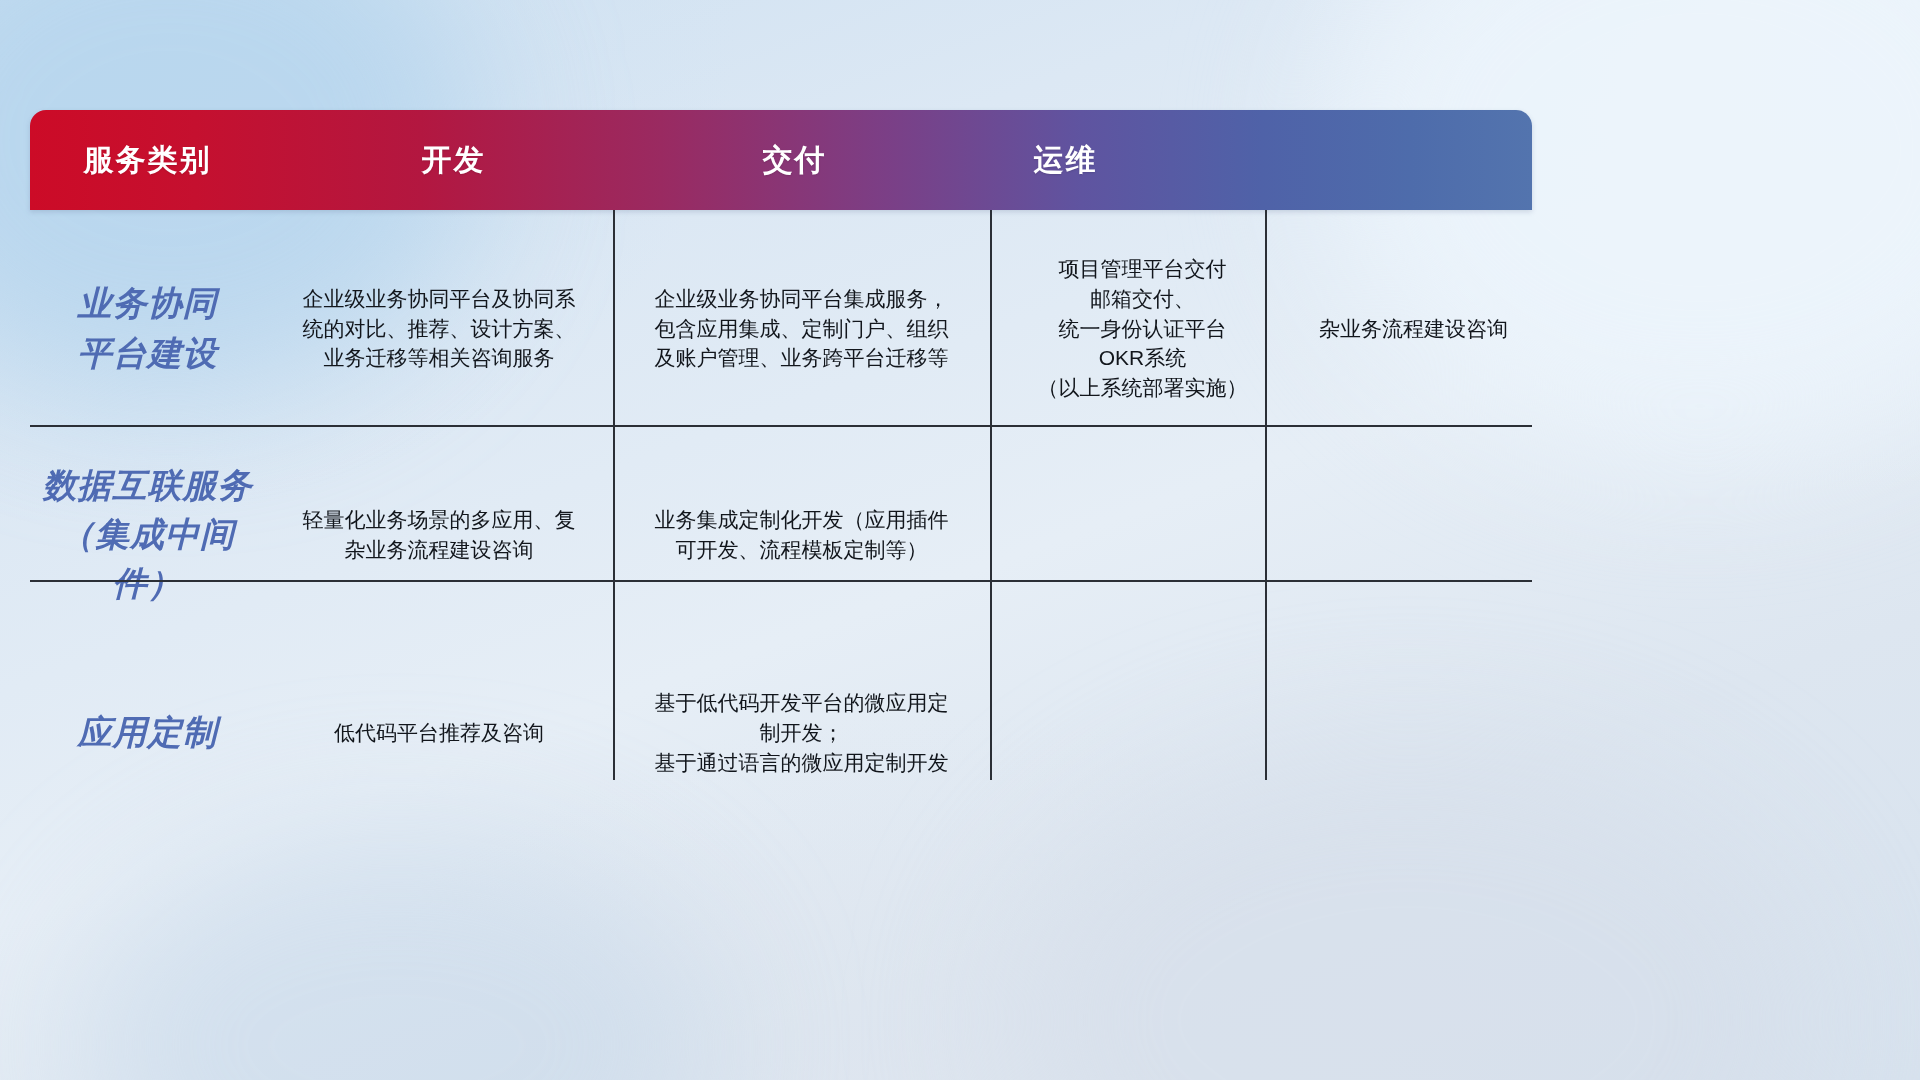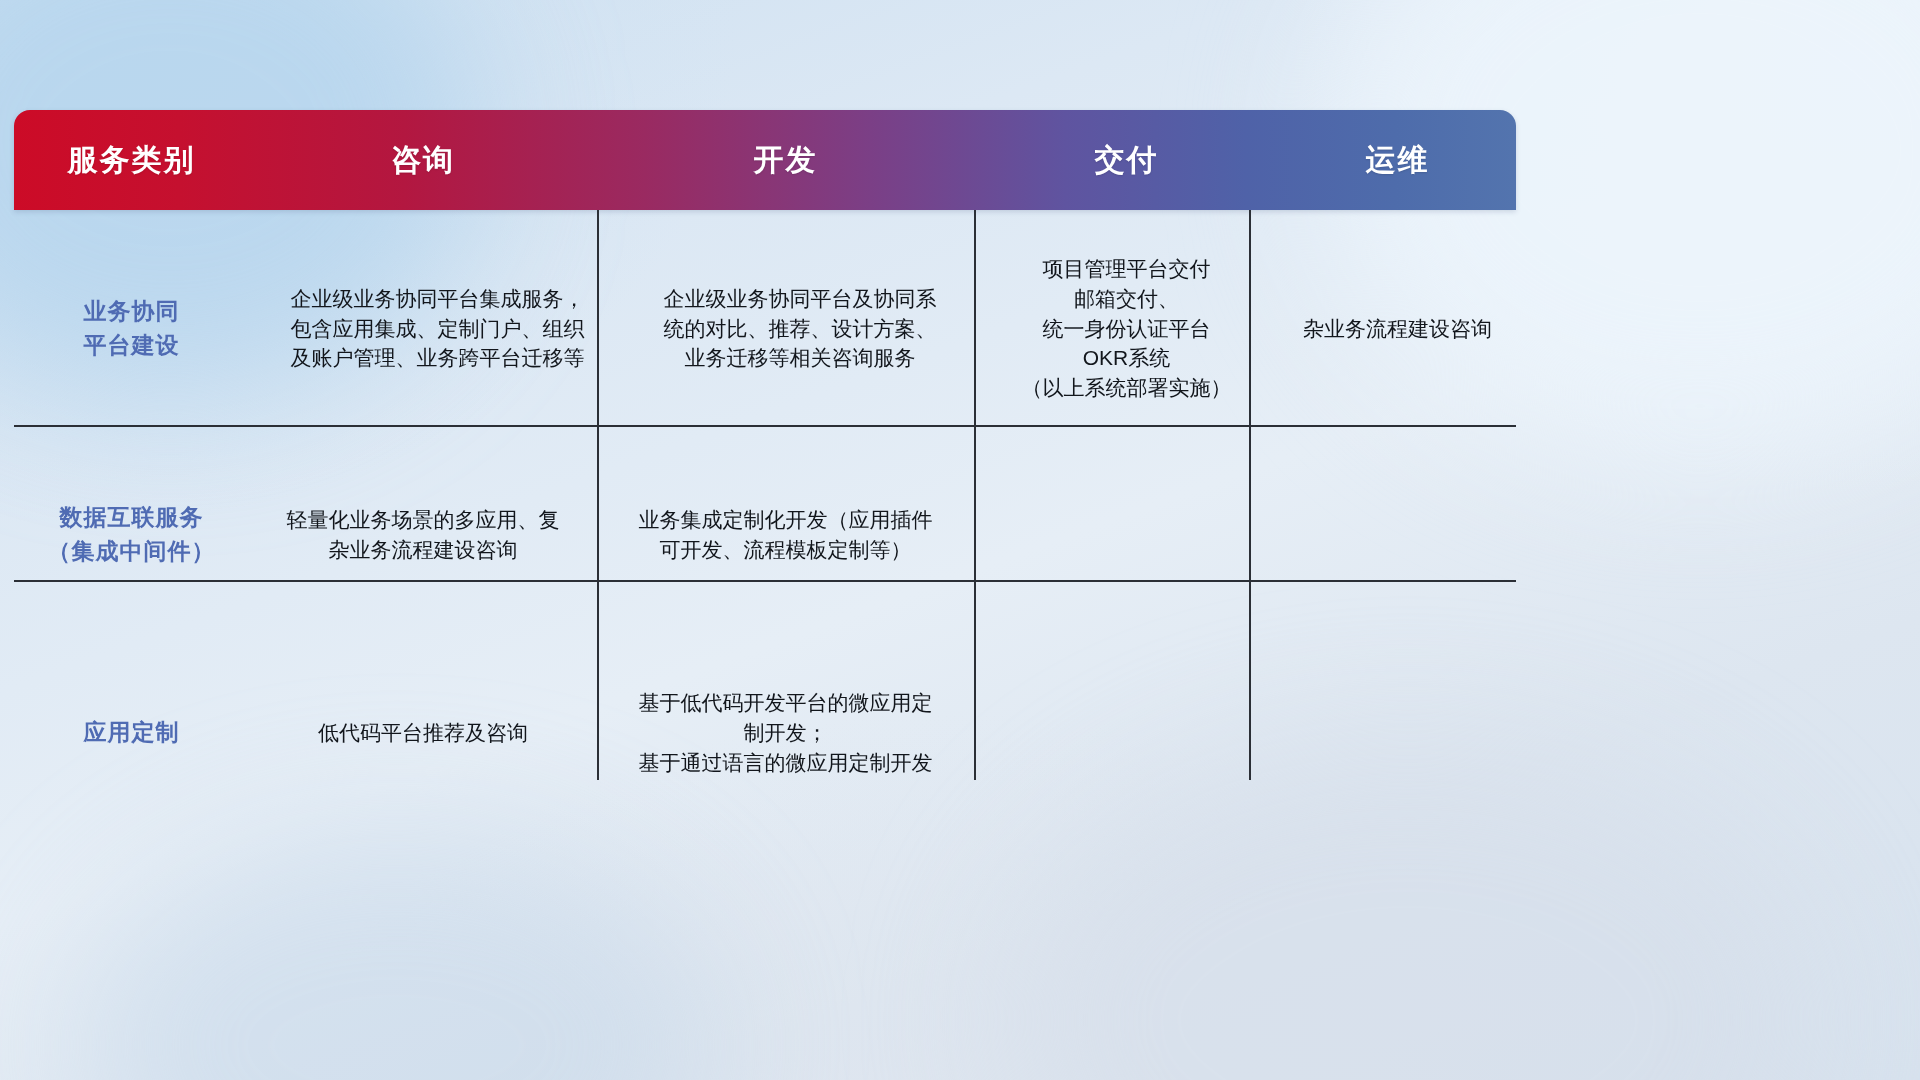--- a/index.html
+++ b/index.html
@@ -17,21 +17,21 @@
       linear-gradient(160deg,#cde0f1 0%,#dce8f4 26%,#e6eef6 52%,#dde6f0 74%,#d7e2ee 100%);
   }
   
   .blob{position:absolute;border-radius:50%;filter:blur(70px);pointer-events:none;}
   .b1{left:-140px;top:-120px;width:620px;height:520px;background:rgba(168,205,235,.55);}
   .b2{right:-160px;top:-160px;width:760px;height:620px;background:rgba(236,245,252,.85);}
   .b3{left:52%;bottom:-220px;width:820px;height:560px;background:rgba(214,221,233,.6);}
   .b4{left:4%;bottom:-180px;width:640px;height:430px;background:rgba(198,216,234,.5);}
 
   #table{
-    position:absolute;left:14px;top:110px;width:1502px;height:670px;
+    position:absolute;left:30px;top:110px;width:1502px;height:670px;
   }
   
   .thead{
     position:relative;height:100px;border-radius:16px 16px 0 0;
     background:linear-gradient(90deg,
        #cc0b27 0%, #c5102f 11%, #b31740 26%,
        #9a2a61 42%, #7b3f86 57%, #5f54a0 70%,
        #4f62a8 82%, #4e6cab 92%, #5374ae 100%);
     display:flex;align-items:center;
     box-shadow:0 2px 5px rgba(60,80,120,.18);
@@ -53,22 +53,23 @@
   .r1{height:215px;}
   .r2{height:197px;}
   .r3{height:200px;}
 
   .td{
     position:relative;display:flex;align-items:center;justify-content:center;
     text-align:center;color:#12161c;font-size:21px;line-height:1.42;
     padding:11px 10px;box-sizing:border-box;margin-top:22px;
   }
   .rowlabel{
-    color:#4f6bb3;font-weight:bold;font-size:23px;line-height:1.45;
+    color:#4f6bb3;font-weight:bold;font-size:34px;line-height:1.45;
     letter-spacing:1px;
+    font-style:italic;
   }
   .cell-txt{white-space:pre-line;}
 
   
   .vline{position:absolute;top:0;width:2px;background:#2b2f36;}
   .v1{left:583px;top:0;height:570px;}
   .v2{left:960px;top:0;height:570px;}
   .v3{left:1235px;top:0;height:570px;}
   
   .hline{position:absolute;height:2px;background:#2b2f36;}
@@ -81,42 +82,41 @@
 <div id="stage">
   <div class="blob b1"></div>
   <div class="blob b2"></div>
   <div class="blob b3"></div>
   <div class="blob b4"></div>
 
   <div id="table">
 
     <div class="thead">
       <div class="th c0">服务类别</div>
-      <div class="th c1">咨询</div>
       <div class="th c2">开发</div>
       <div class="th c3">交付</div>
       <div class="th c4">运维</div>
     </div>
 
     <div class="tbody">
 
       <div class="trow r1">
         <div class="td c0">
           <span class="rowlabel cell-txt">业务协同
 平台建设</span>
         </div>
+        <div class="td c1">
+          <span class="cell-txt">企业级业务协同平台及协同系
+统的对比、推荐、设计方案、
+业务迁移等相关咨询服务</span>
+        </div>
         <div class="td c2">
           <span class="cell-txt">企业级业务协同平台集成服务，
 包含应用集成、定制门户、组织
 及账户管理、业务跨平台迁移等</span>
-        </div>
-        <div class="td c1">
-          <span class="cell-txt">企业级业务协同平台及协同系
-统的对比、推荐、设计方案、
-业务迁移等相关咨询服务</span>
         </div>
         <div class="td c3">
           <span class="cell-txt">项目管理平台交付
 邮箱交付、
 统一身份认证平台
 OKR系统
 （以上系统部署实施）</span>
         </div>
         <div class="td c4">
           <span class="cell-txt">杂业务流程建设咨询</span>

